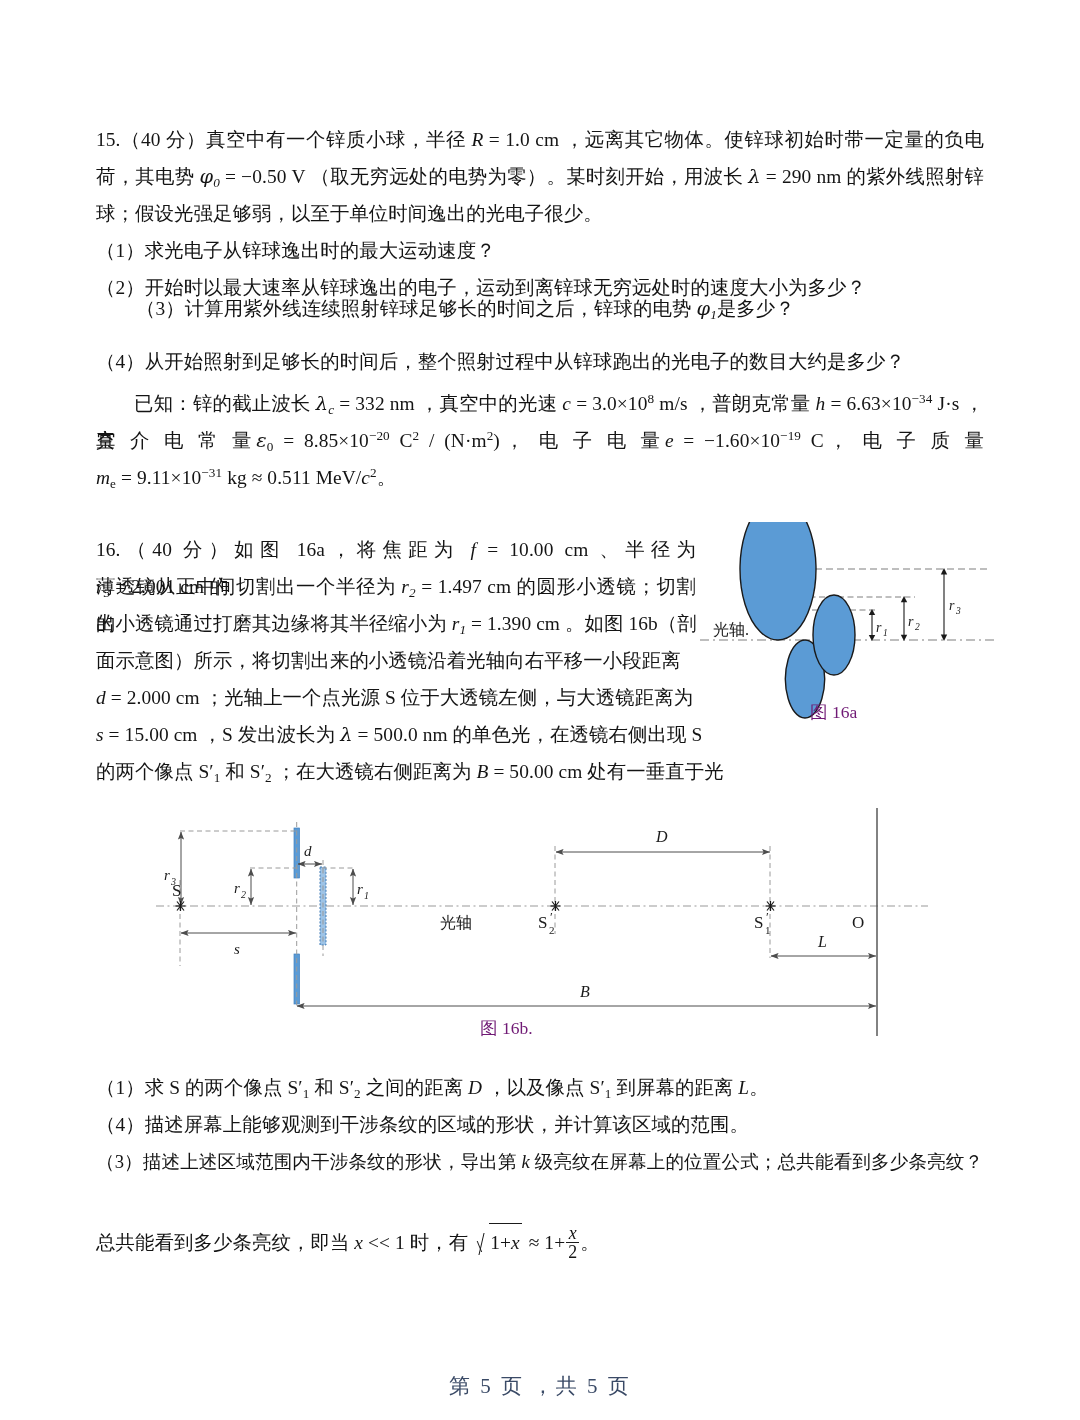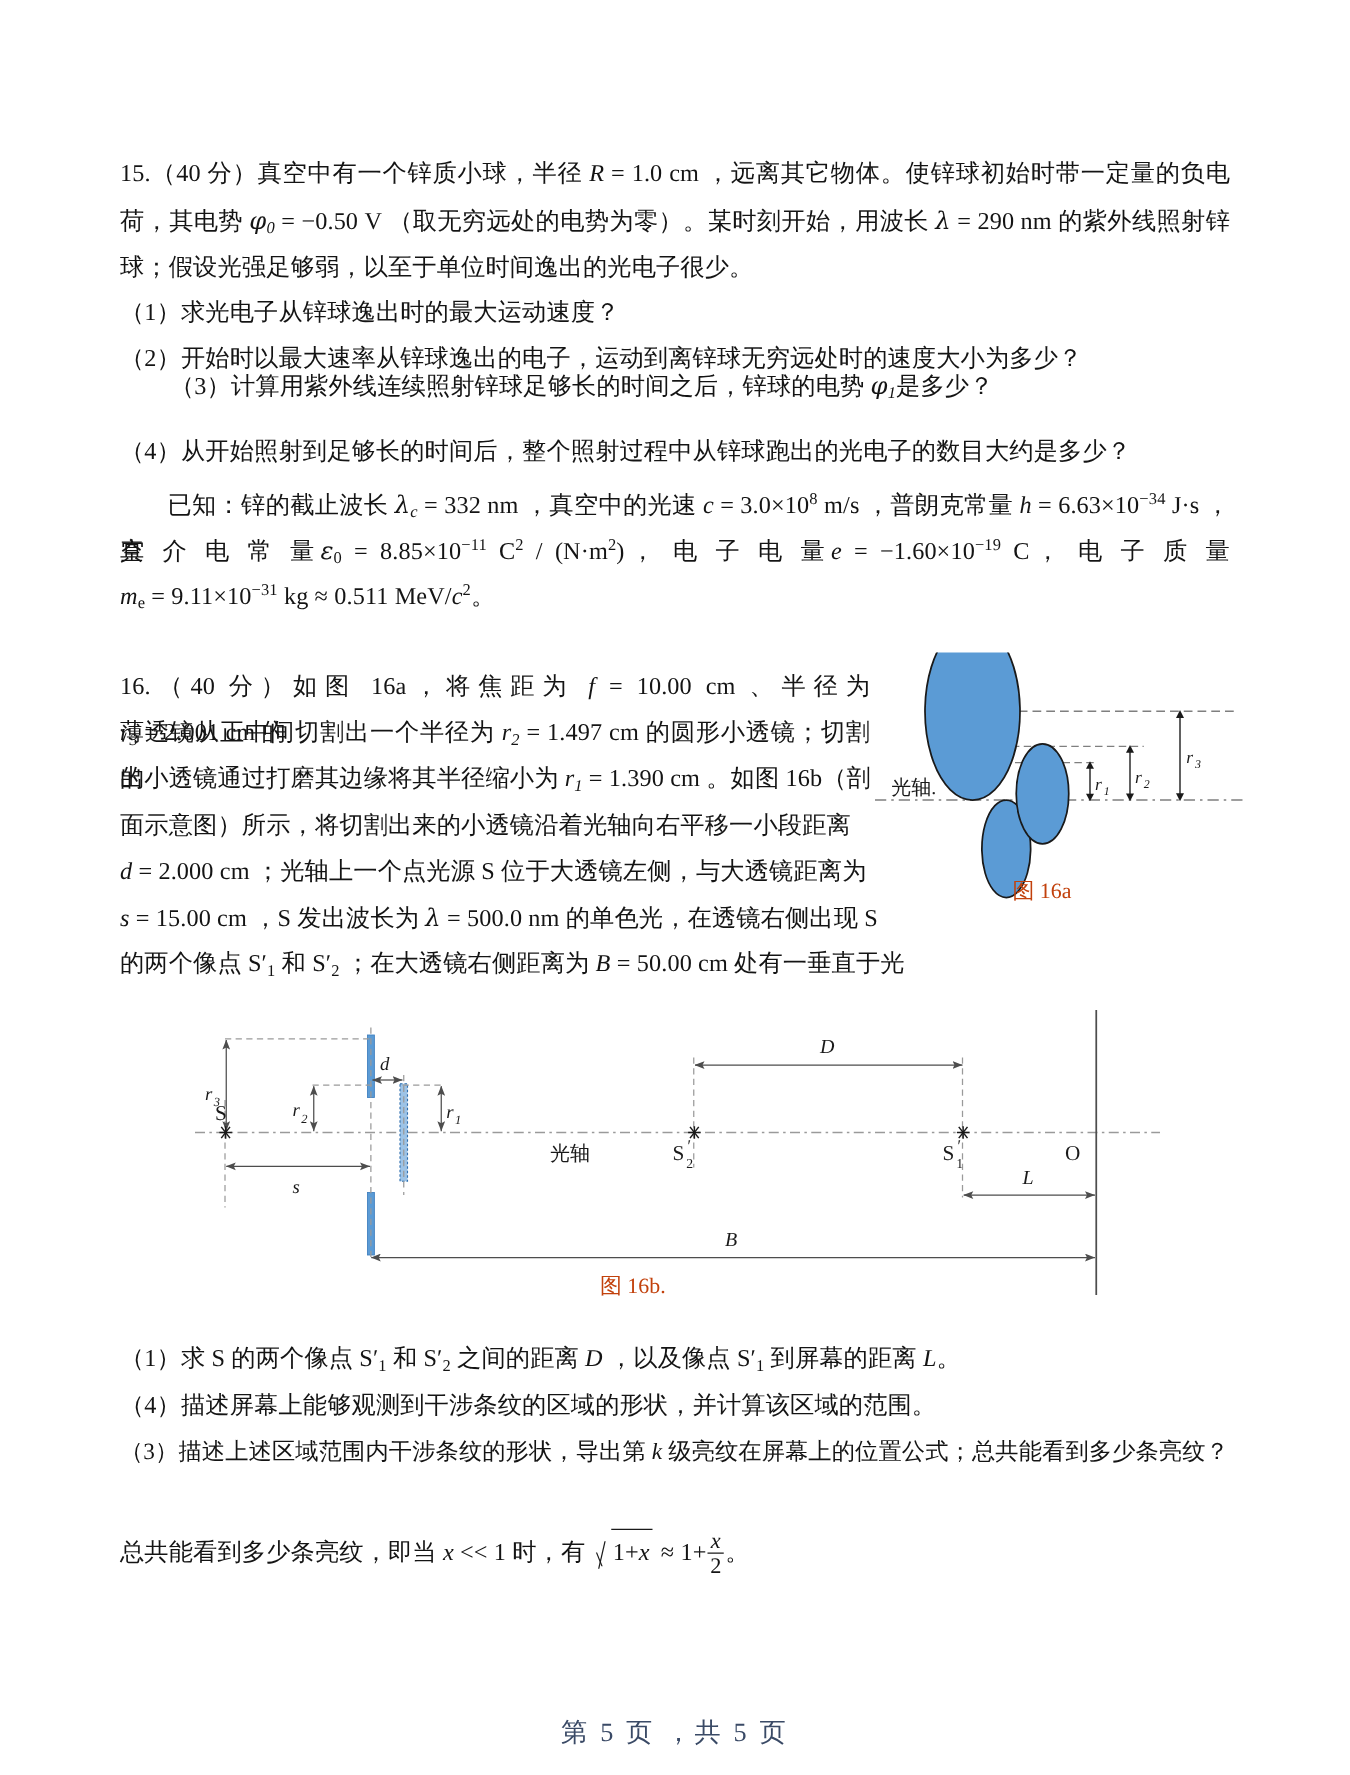--- a/index.html
+++ b/index.html
@@ -85,21 +85,21 @@
     border-left: 1.2px solid #1a1a1a;
     transform: skewX(22deg);
   }
   .sqrt > .rad { border-top: 1.1px solid #1a1a1a; padding: 0 2px 0 1px; display: inline-block; }
 
   
   #fig16a { position: absolute; }
   .figcap {
     position: absolute;
     font-size: 17.5px;
-    color: #c2410c;
+    color: #701a75;
     white-space: nowrap;
   }
 
   
   #footer {
     position: absolute;
     left: 0; right: 0;
     text-align: center;
     font-size: 21px;
     color: #3a4a66;
@@ -127,21 +127,21 @@
     <span>（3）计算用紫外线连续照射锌球足够长的时间之后，锌球的电势 </span><span class="nb"><i class="gk">φ</i><sub class="it">1</sub></span><span>是多少？</span>
   </div>
 
   <div class="blk para" style="left:96px; top:343px; width:888px;">（4）从开始照射到足够长的时间后，整个照射过程中从锌球跑出的光电子的数目大约是多少？</div>
 
   <div class="blk para" style="left:96px; top:385px; width:888px; text-indent:38px;">
     <span>已知：</span><span>锌的截止波长 </span><span class="nb"><i class="gk">λ</i><sub class="it">c</sub><span> = 332 nm </span></span><span>，真空中的光速 </span><span class="nb"><i class="v">c</i><span> = 3.0×10</span><sup>8</sup><span> m/s </span></span><span>，普朗克常量 </span><span class="nb"><i class="v">h</i><span> = 6.63×10</span><sup>−34</sup><span> J·s </span></span><span>，真</span>
   </div>
 
   <div class="blk para spread" style="left:96px; top:422px; width:888px;">
-    <span>空 介 电 常 量</span><span class="nb"><i class="gk">ε</i><sub>0</sub><span> = 8.85×10</span><sup>−11</sup><span> C</span><sup>2</sup><span> / (N·m</span><sup>2</sup><span>)</span></span><span>， 电 子 电 量</span><span class="nb"><i class="v">e</i><span> = −1.60×10</span><sup>−19</sup><span> C</span></span><span>， 电 子 质 量</span>
+    <span>空 介 电 常 量</span><span class="nb"><i class="gk">ε</i><sub>0</sub><span> = 8.85×10</span><sup>−20</sup><span> C</span><sup>2</sup><span> / (N·m</span><sup>2</sup><span>)</span></span><span>， 电 子 电 量</span><span class="nb"><i class="v">e</i><span> = −1.60×10</span><sup>−19</sup><span> C</span></span><span>， 电 子 质 量</span>
   </div>
 
   <div class="blk para" style="left:96px; top:459px; width:888px;">
     <span class="nb"><i class="v">m</i><sub>e</sub><span> = 9.11×10</span><sup>−31</sup><span> kg ≈ 0.511 MeV/</span><i class="v">c</i><sup>2</sup></span><span>。</span>
   </div>
 
   <div class="blk para" style="left:96px; top:531px; width:600px;">
     <span>16.</span><span>（40 分）</span><span>如图 16a，将焦距为 </span><span class="nb"><i class="v">f</i><span> = 10.00 cm </span></span><span>、半径为 </span><span class="nb"><i class="v">r</i><sub class="it">3</sub><span> = 2.001 cm </span></span><span>的</span>
   </div>
 

